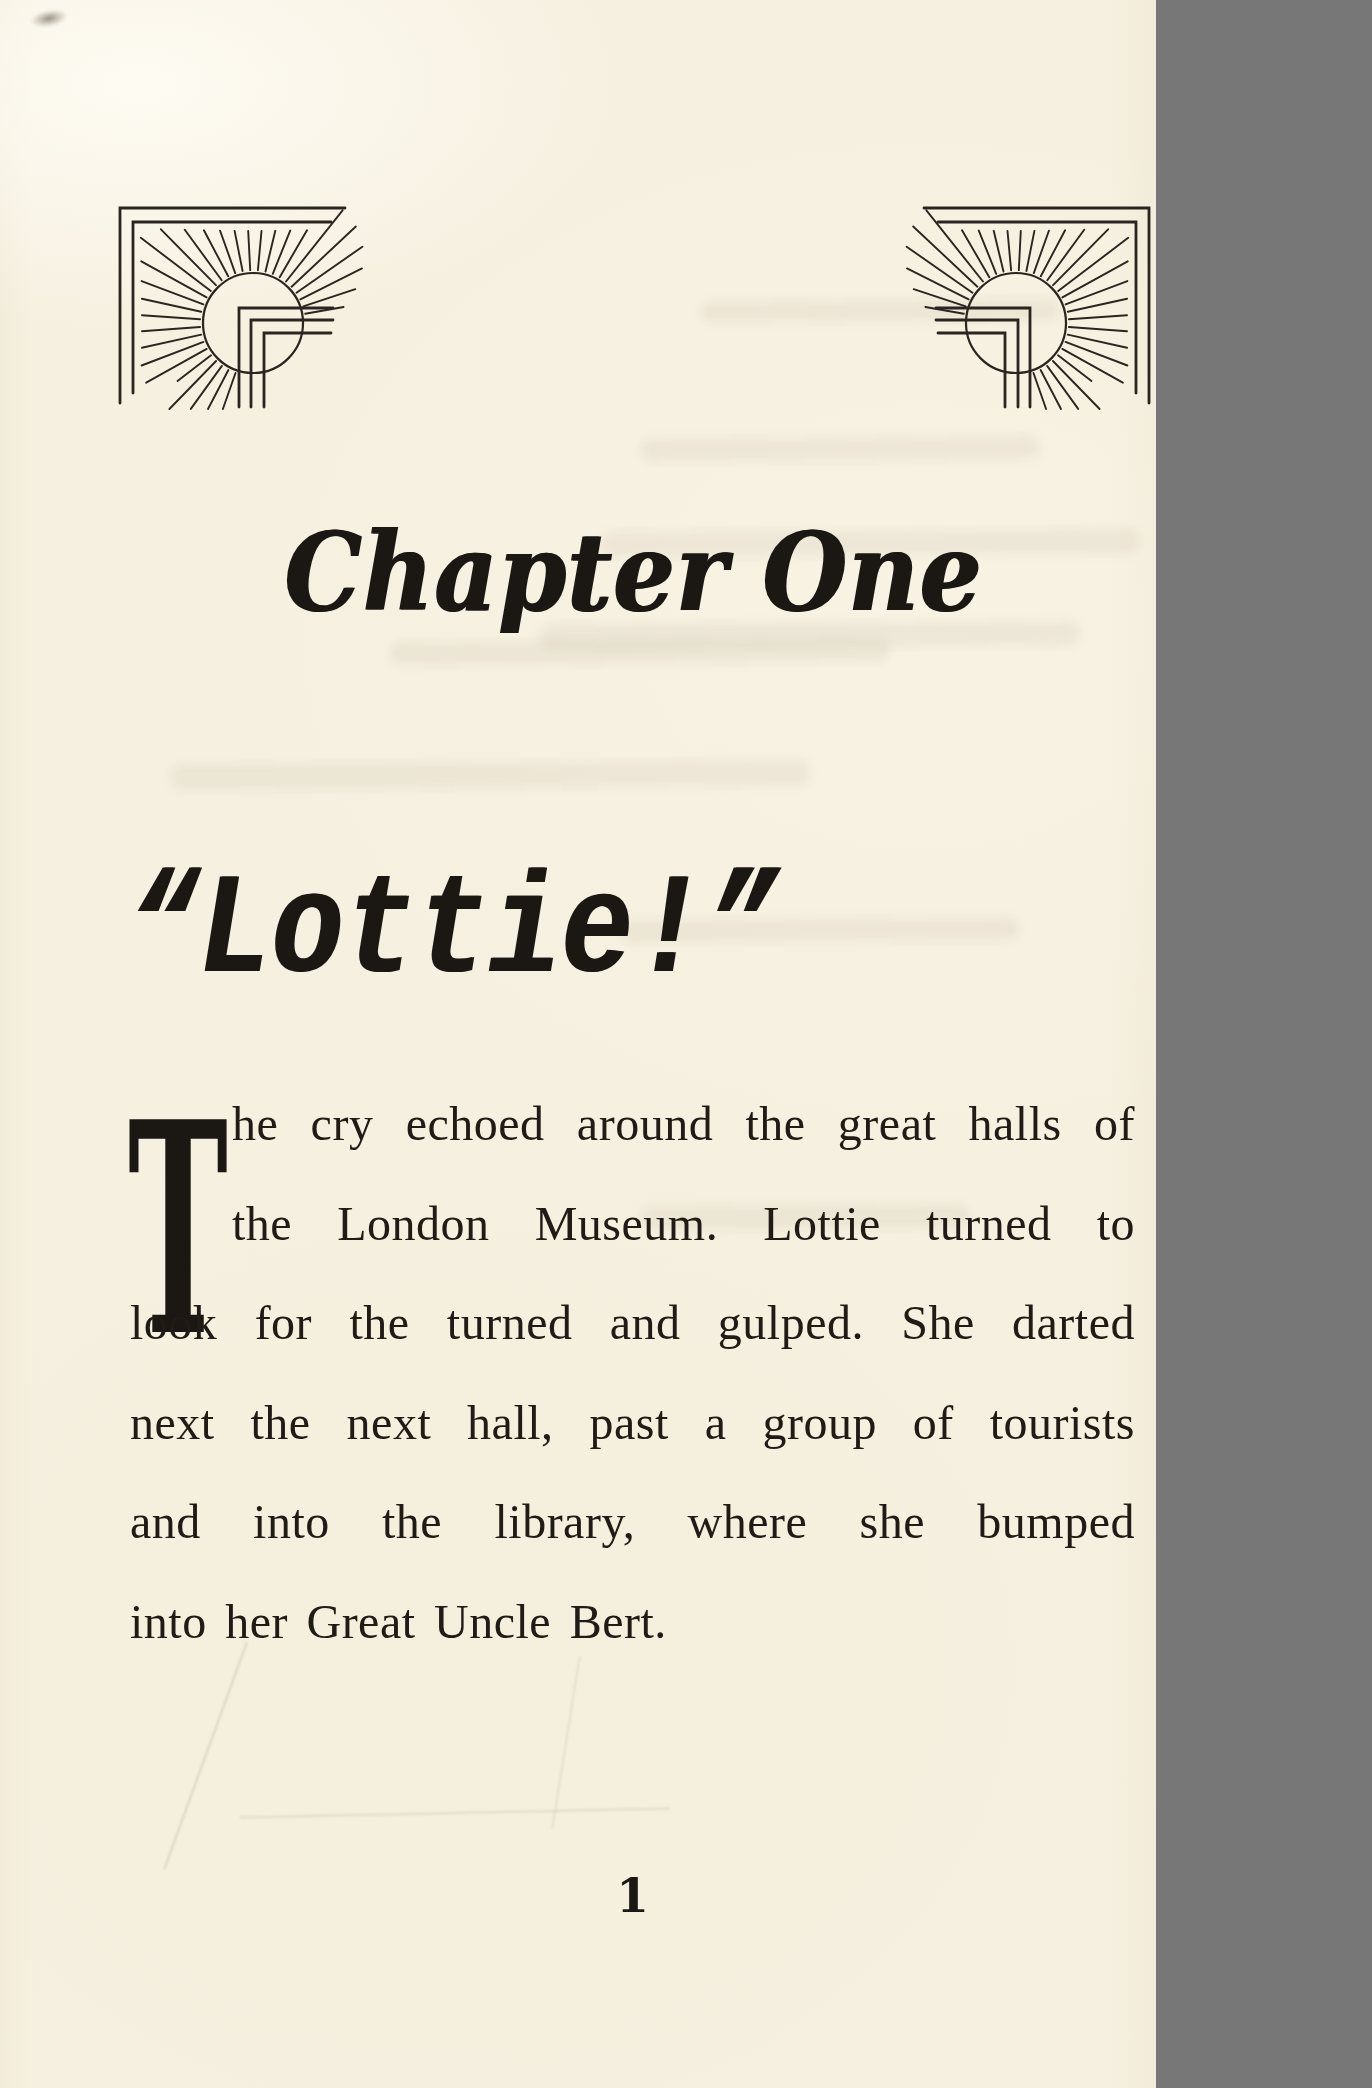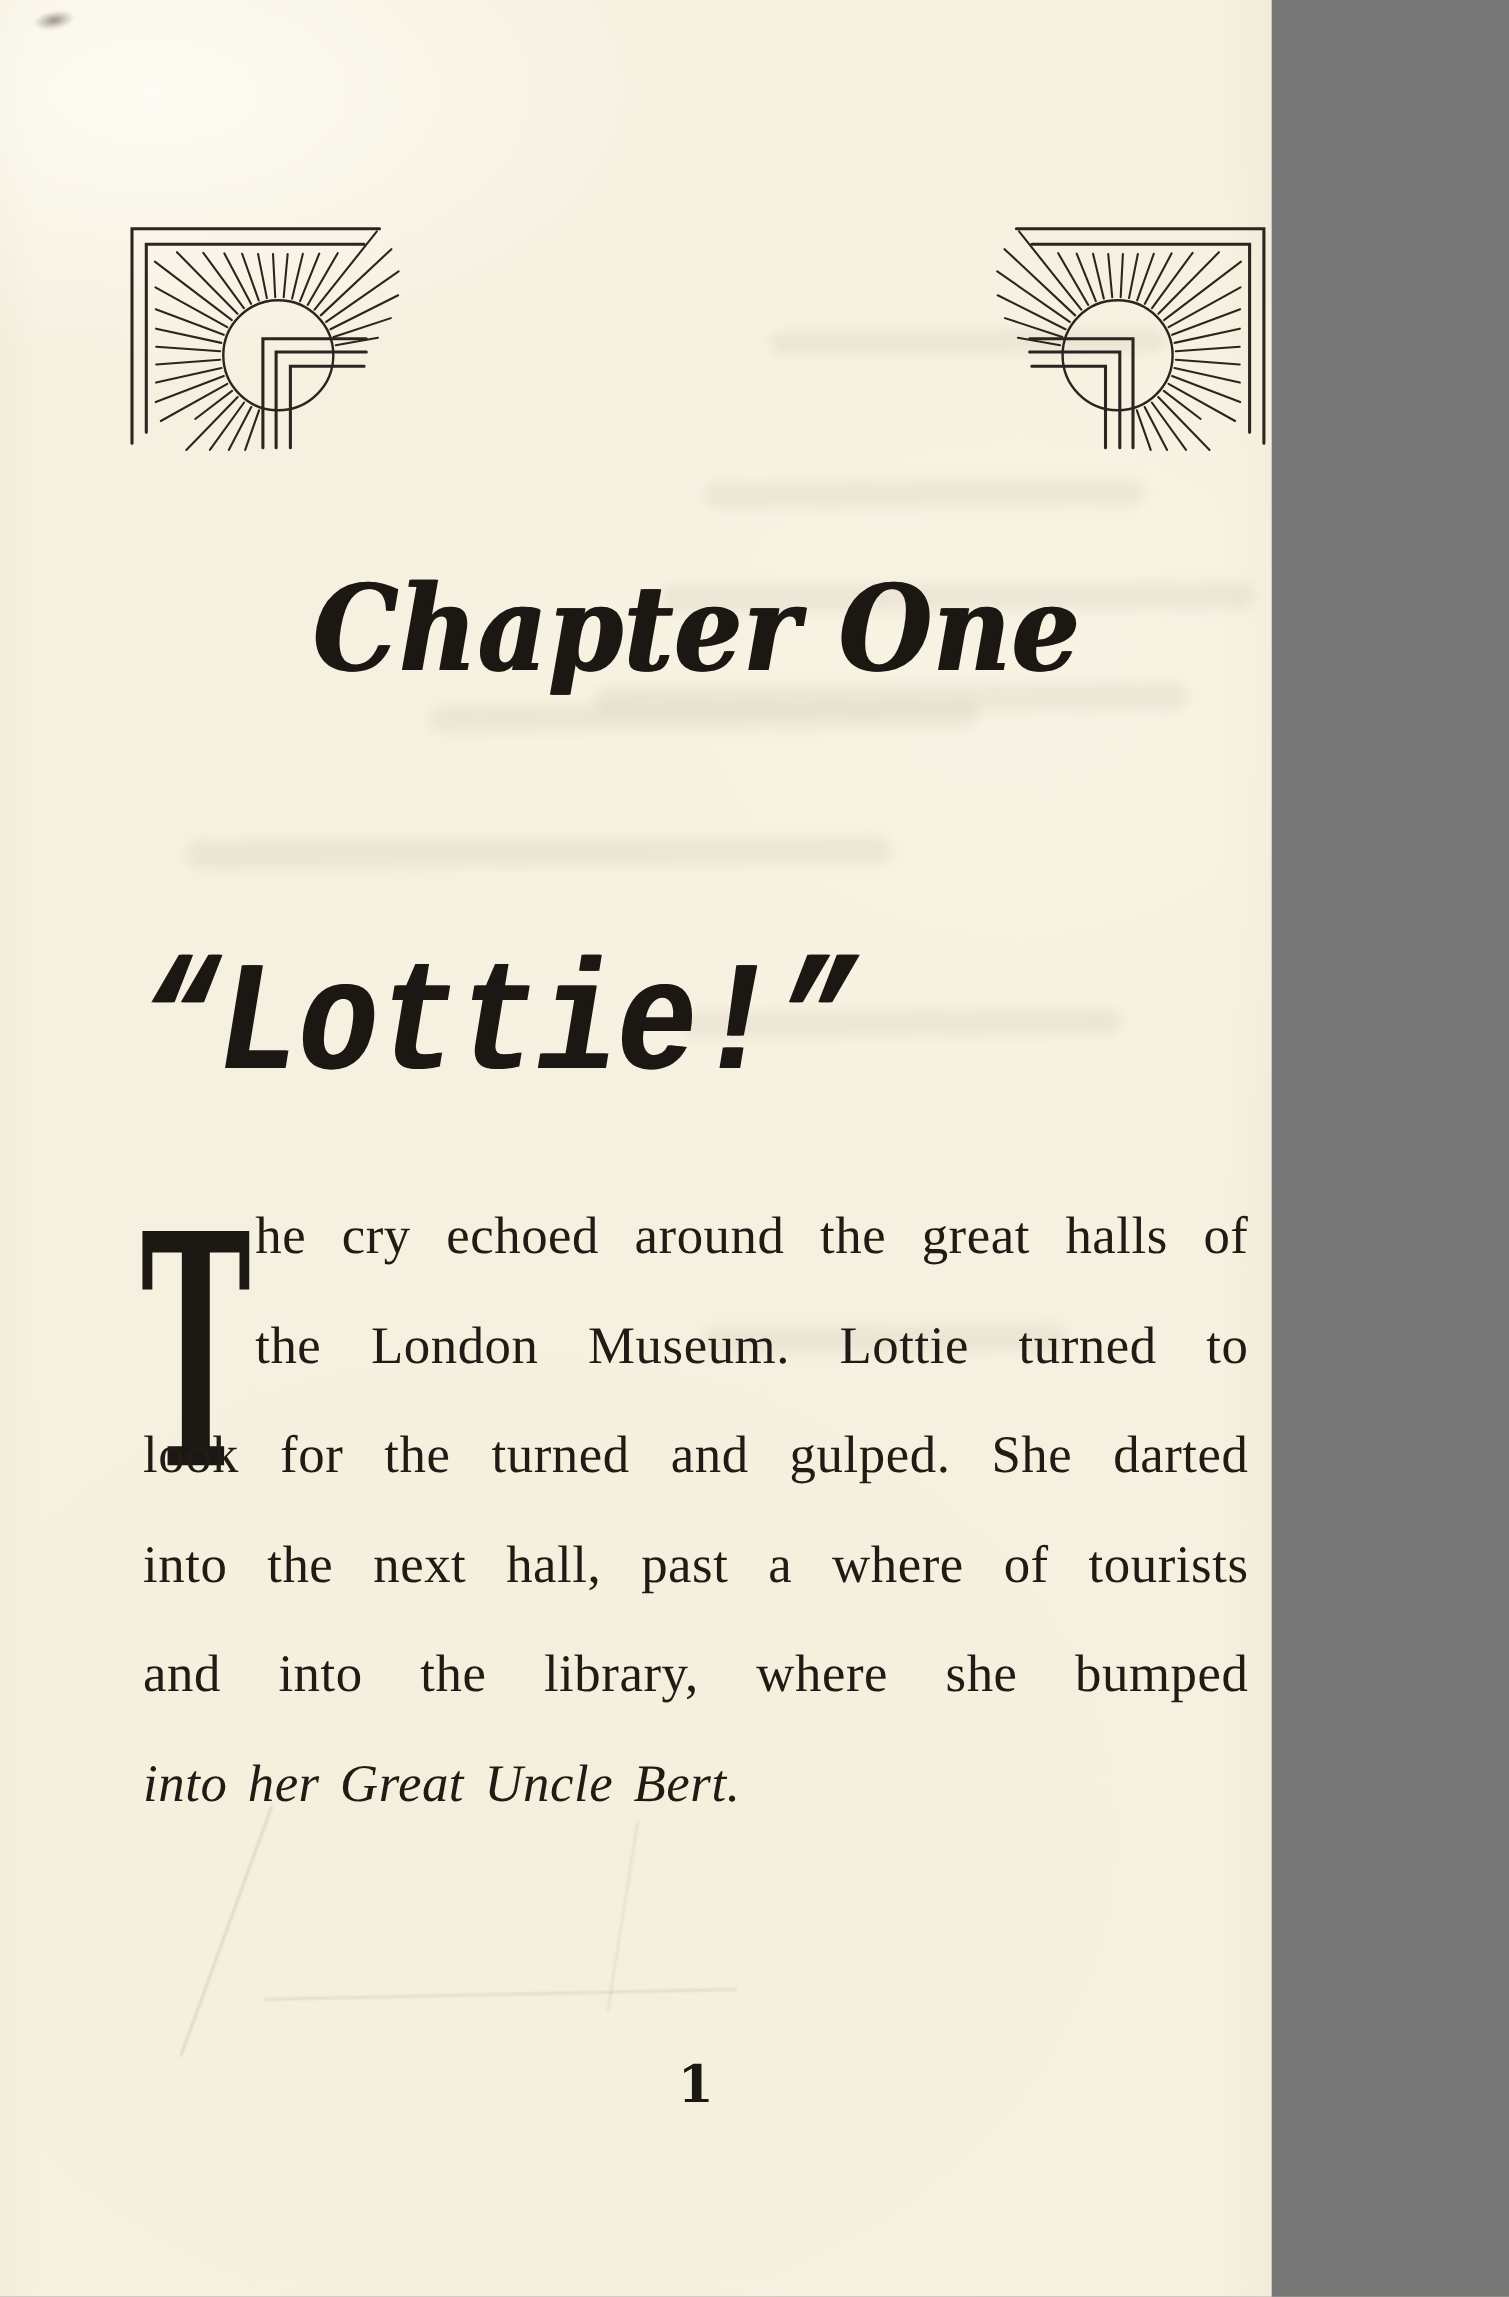--- a/index.html
+++ b/index.html
@@ -50,21 +50,21 @@
     transform:scale(.46,1);transform-origin:left top;
   }
   .bodytext{position:absolute;top:1074px;left:0;width:1005px;}
   .bl{
     margin:0;font-size:48px;line-height:99.5px;
     letter-spacing:.5px;word-spacing:4px;
     text-align:justify;text-align-last:justify;
     color:#201b15;
   }
   .bl.indent{padding-left:102px;}
-  .bl.last{text-align:right;text-align-last:left;word-spacing:6px;font-style:italic;}
+  .bl.last{text-align:right;text-align-last:left;word-spacing:6px;}
   .pagenum{
     position:absolute;top:1872px;left:0;width:100%;
     text-align:center;
     font-family:"DejaVu Serif",serif;font-weight:700;font-size:47px;line-height:1;
   }
   .smudge{
     position:absolute;left:30px;top:10px;width:38px;height:17px;
     background:radial-gradient(closest-side, rgba(118,110,97,.75), rgba(150,142,125,.35) 60%, transparent);
     border-radius:50%;transform:rotate(-10deg);filter:blur(1px);
   }
@@ -139,20 +139,20 @@
 
 
     <div class="exclaim"><span class="squish">“Lottie!”</span></div>
 
     <div class="dropcap">T</div>
 
     <div class="bodytext">
       <p class="bl indent">he cry echoed around the great halls of</p>
       <p class="bl indent">the London Museum. Lottie turned to</p>
       <p class="bl">look for the turned and gulped. She darted</p>
-      <p class="bl">into the next hall, past a where of tourists</p>
+      <p class="bl">next the next hall, past a group of tourists</p>
       <p class="bl">and into the library, where she bumped</p>
       <p class="bl last">into her Great Uncle Bert.</p>
     </div>
 
     <div class="pagenum">1</div>
   </div>
 </div>
 
 </body></html>

